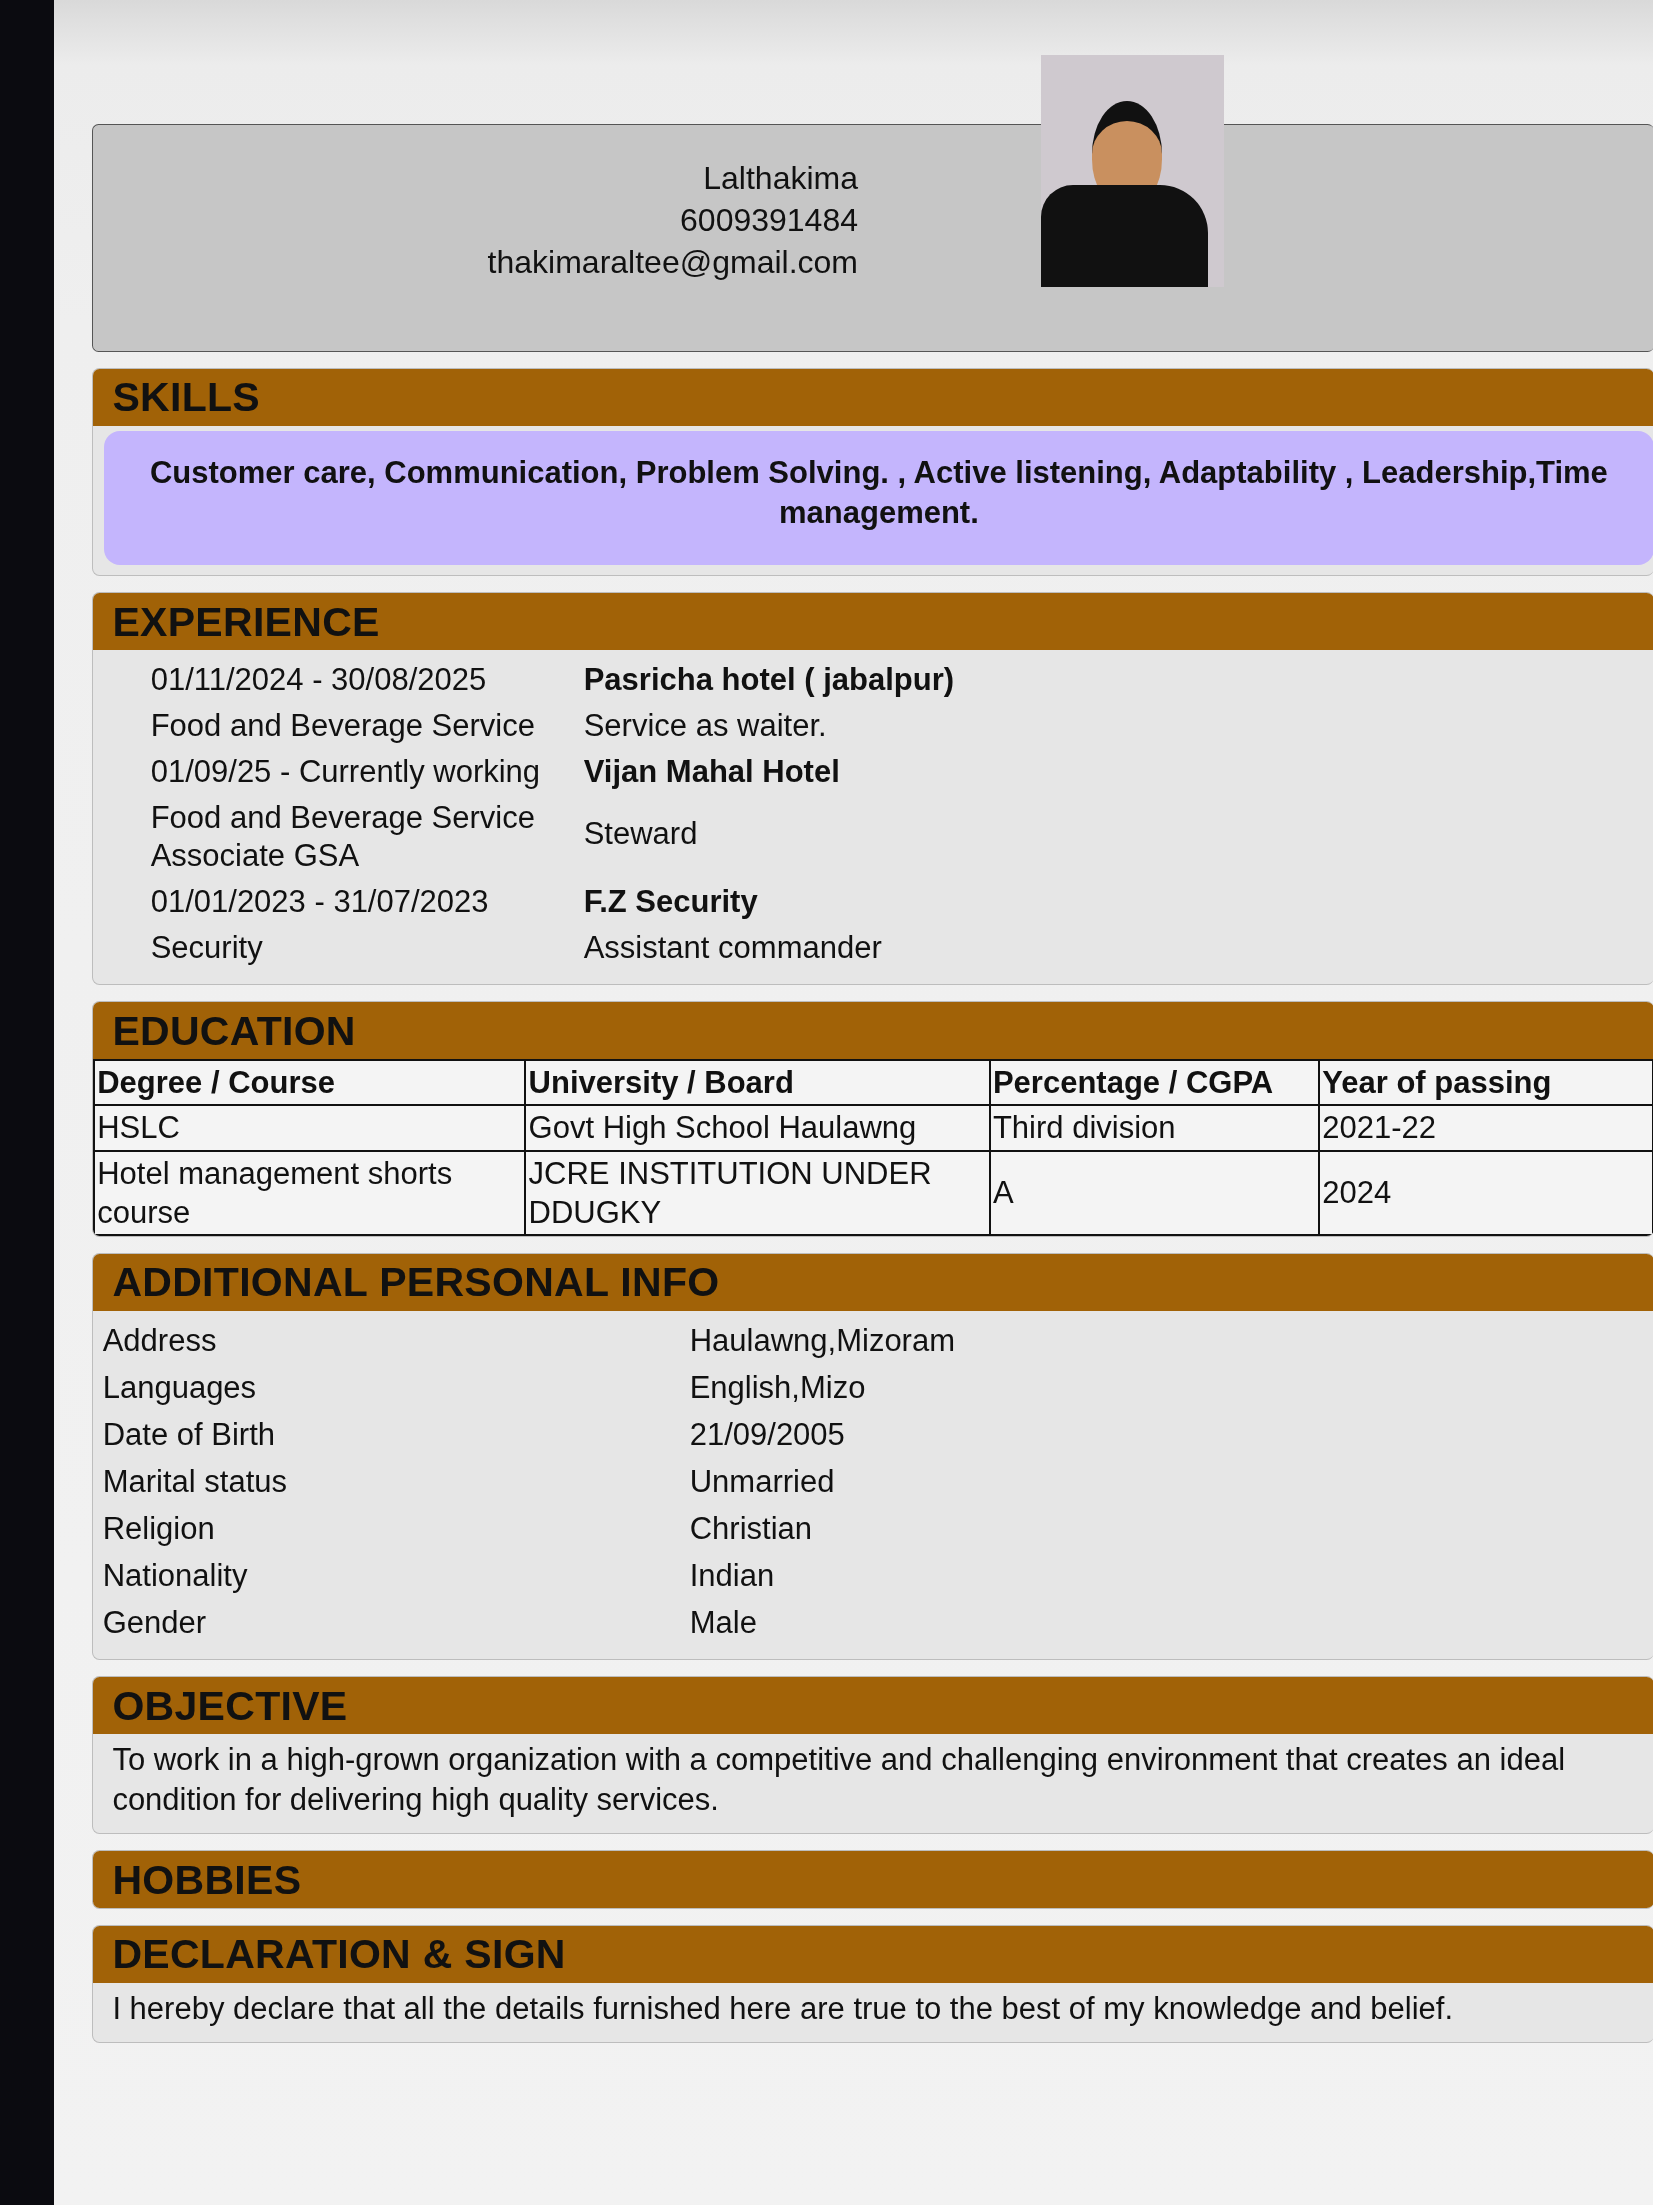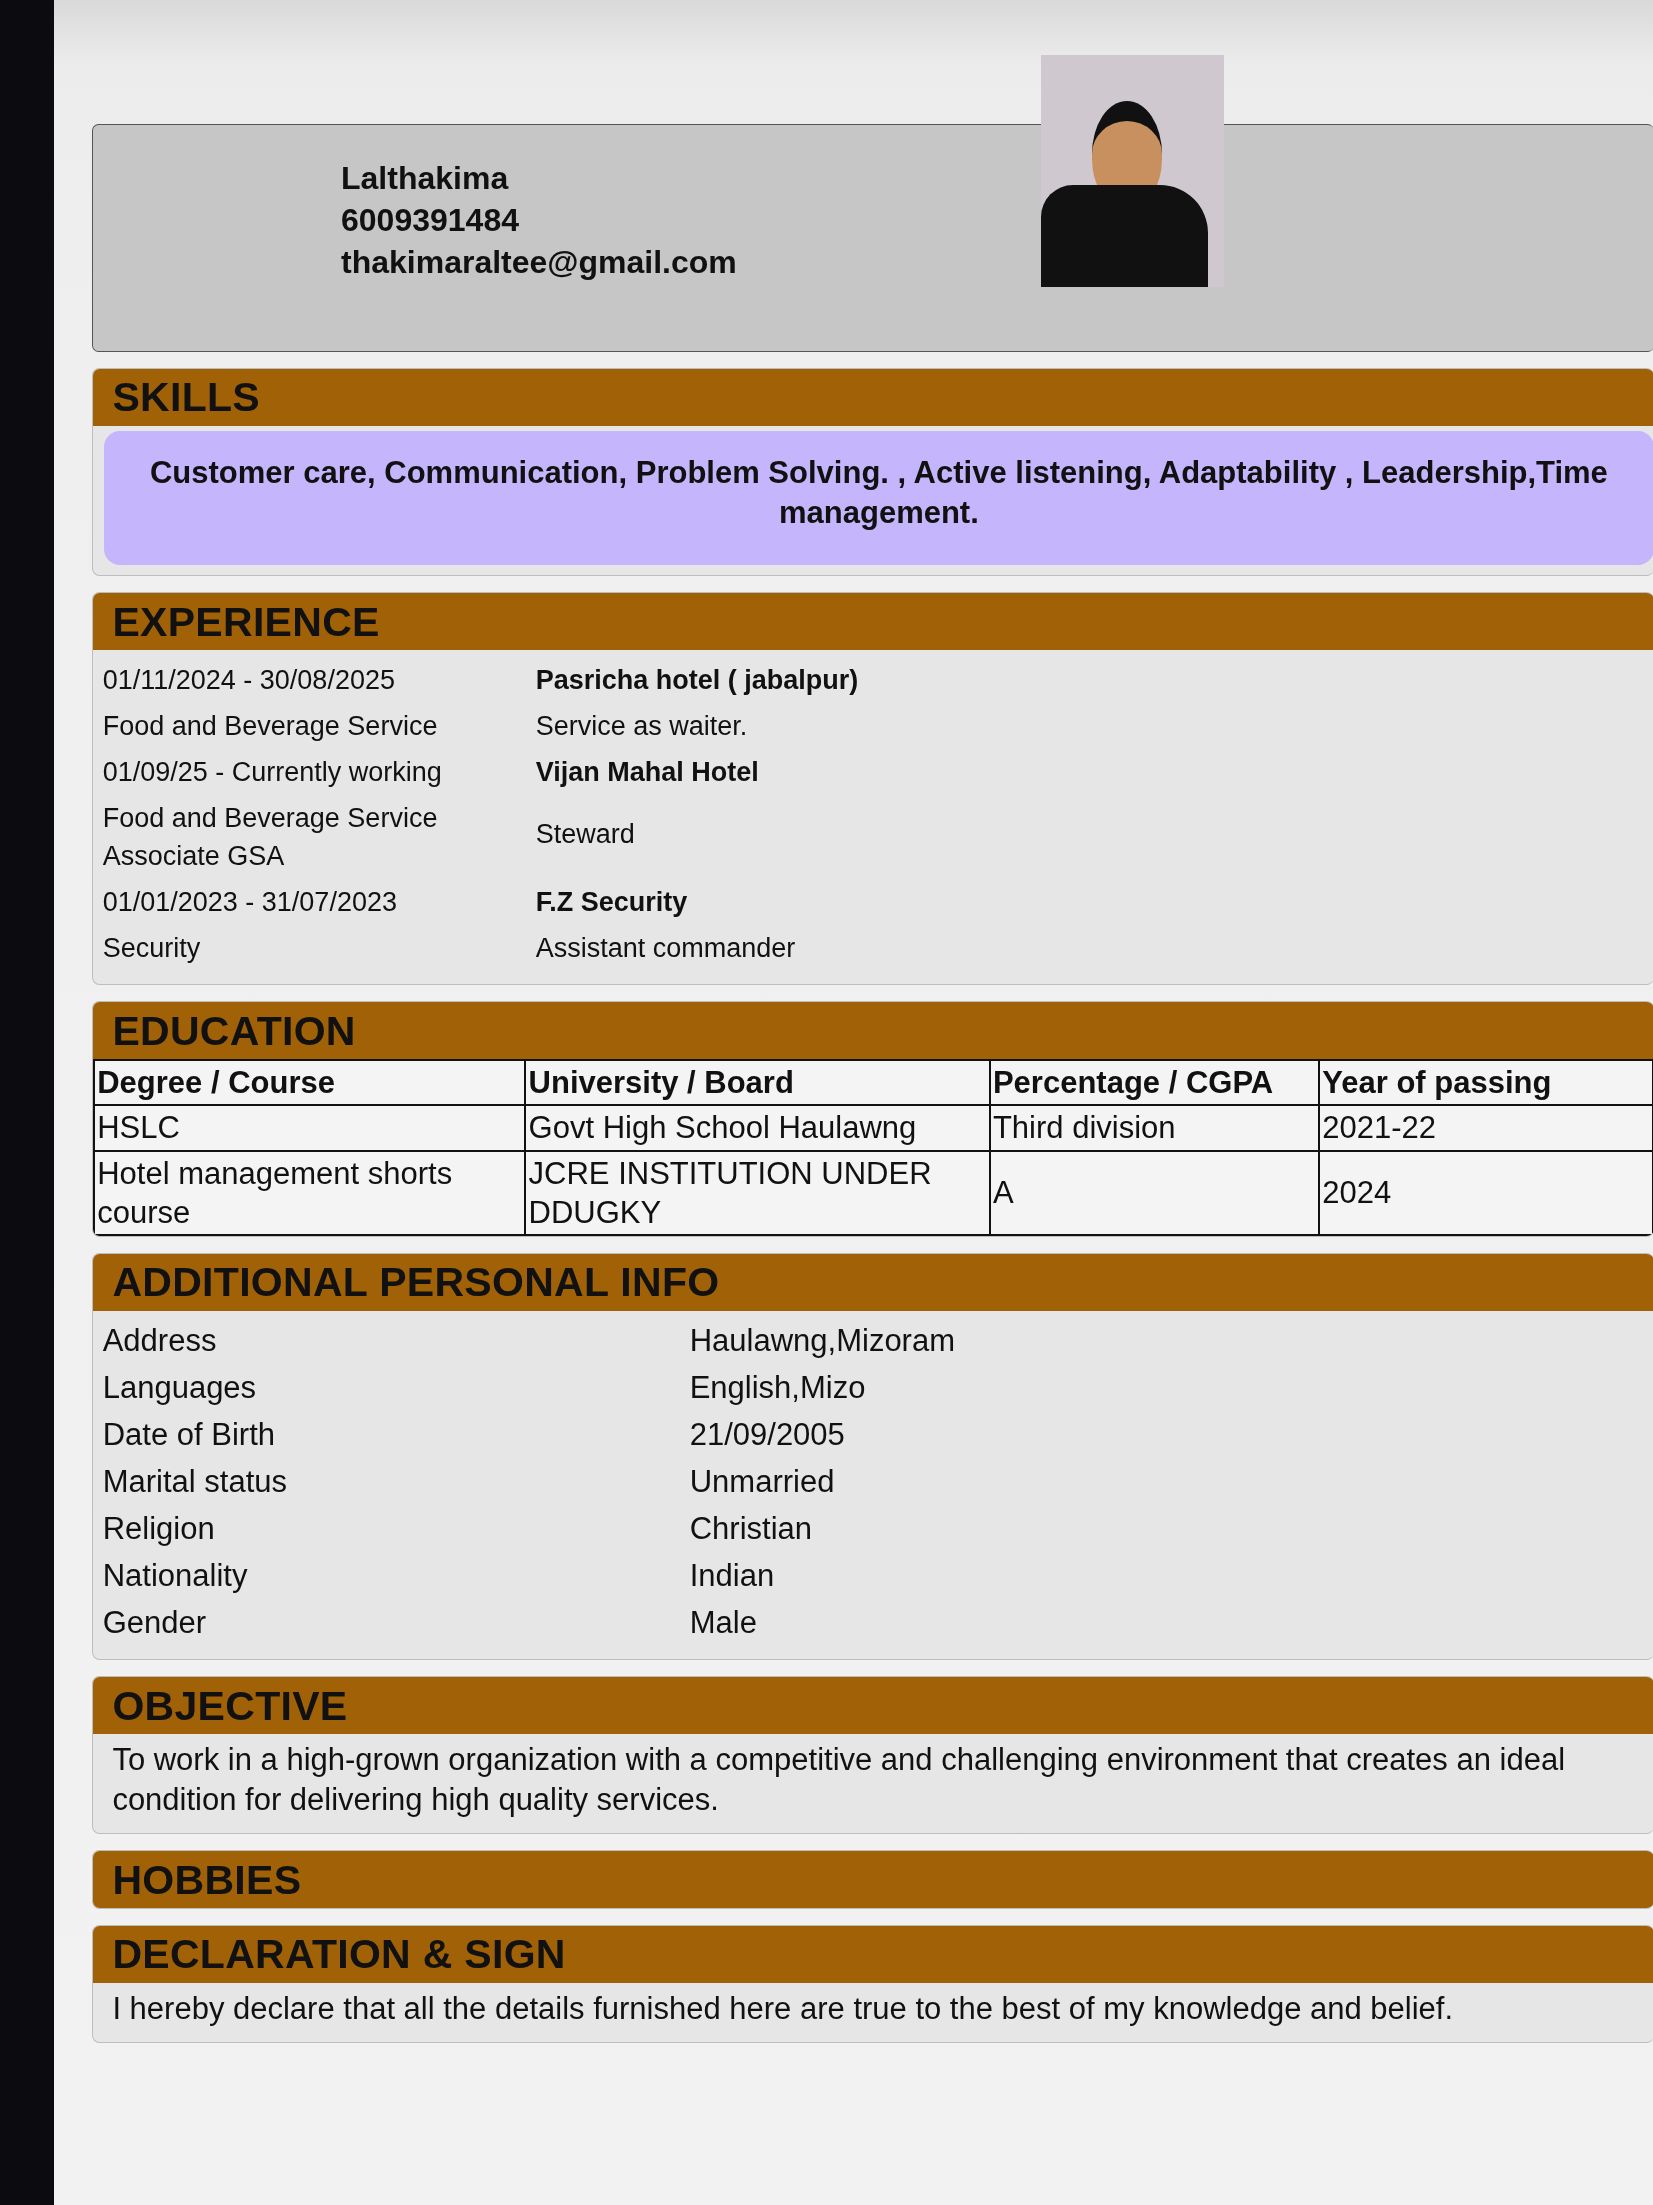--- a/index.html
+++ b/index.html
@@ -16,22 +16,22 @@
   .page {
     position: absolute; left: 38px; top: 32px; width: 1562px;
   }
   
   .header-card {
     position: relative; margin-top: 92px; height: 226px;
     background: #c6c6c6; border: 1.6px solid #555; border-radius: 6.5px;
     border-right: none;
   }
   .contact {
-    position: absolute; left: 248px; top: 32px; width: 517px; text-align: left;
-    font-weight: bold; font-size: 32px; line-height: 42px;
+    position: absolute; left: 248px; top: 32px; width: 517px; text-align: right;
+    font-weight: normal; font-size: 32px; line-height: 42px;
   }
   .photo {
     position: absolute; left: 948px; top: -70px; width: 183px; height: 232px;
     background: #cfc9cf; overflow: hidden;
   }
   .photo .head {
     position: absolute; left: 51px; top: 46px; width: 70px; height: 86px;
     background: #c9905f; border-radius: 50% 50% 45% 45%;
     border-top: 20.5px solid #111;
   }
@@ -48,21 +48,21 @@
     background: #a16207; font-weight: bold; font-size: 41px;
     padding: 5.4px 19.4px 4.3px 19.4px; letter-spacing: 0.3px;
   }
   .section-body { padding: 6.5px 9.7px 13px 9.7px; font-size: 31px; }
 
   .skills-box {
     margin: 5.4px 0 10.8px 10.8px; background: #c4b5fd; border-radius: 16px;
     padding: 21.5px 21.5px 32px 21.5px; text-align: center; font-weight: bold; font-size: 31px; line-height: 40px;
   }
 
-  .exp-row { display: flex; font-size: 27px; line-height: 46px; }
+  .exp-row { display: flex; font-size: 31px; line-height: 46px; margin-left: 48px; }
   .exp-row .left { width: 433px; }
   .exp-row .right { flex: 1; }
   .bold { font-weight: bold; }
 
   table.edu {
     border-collapse: collapse; width: 100%; font-size: 31px; background: #f4f4f4;
   }
   table.edu th, table.edu td {
     border: 2.7px solid #111; text-align: left; vertical-align: middle;
     padding: 2.2px 2.2px; line-height: 39px;

